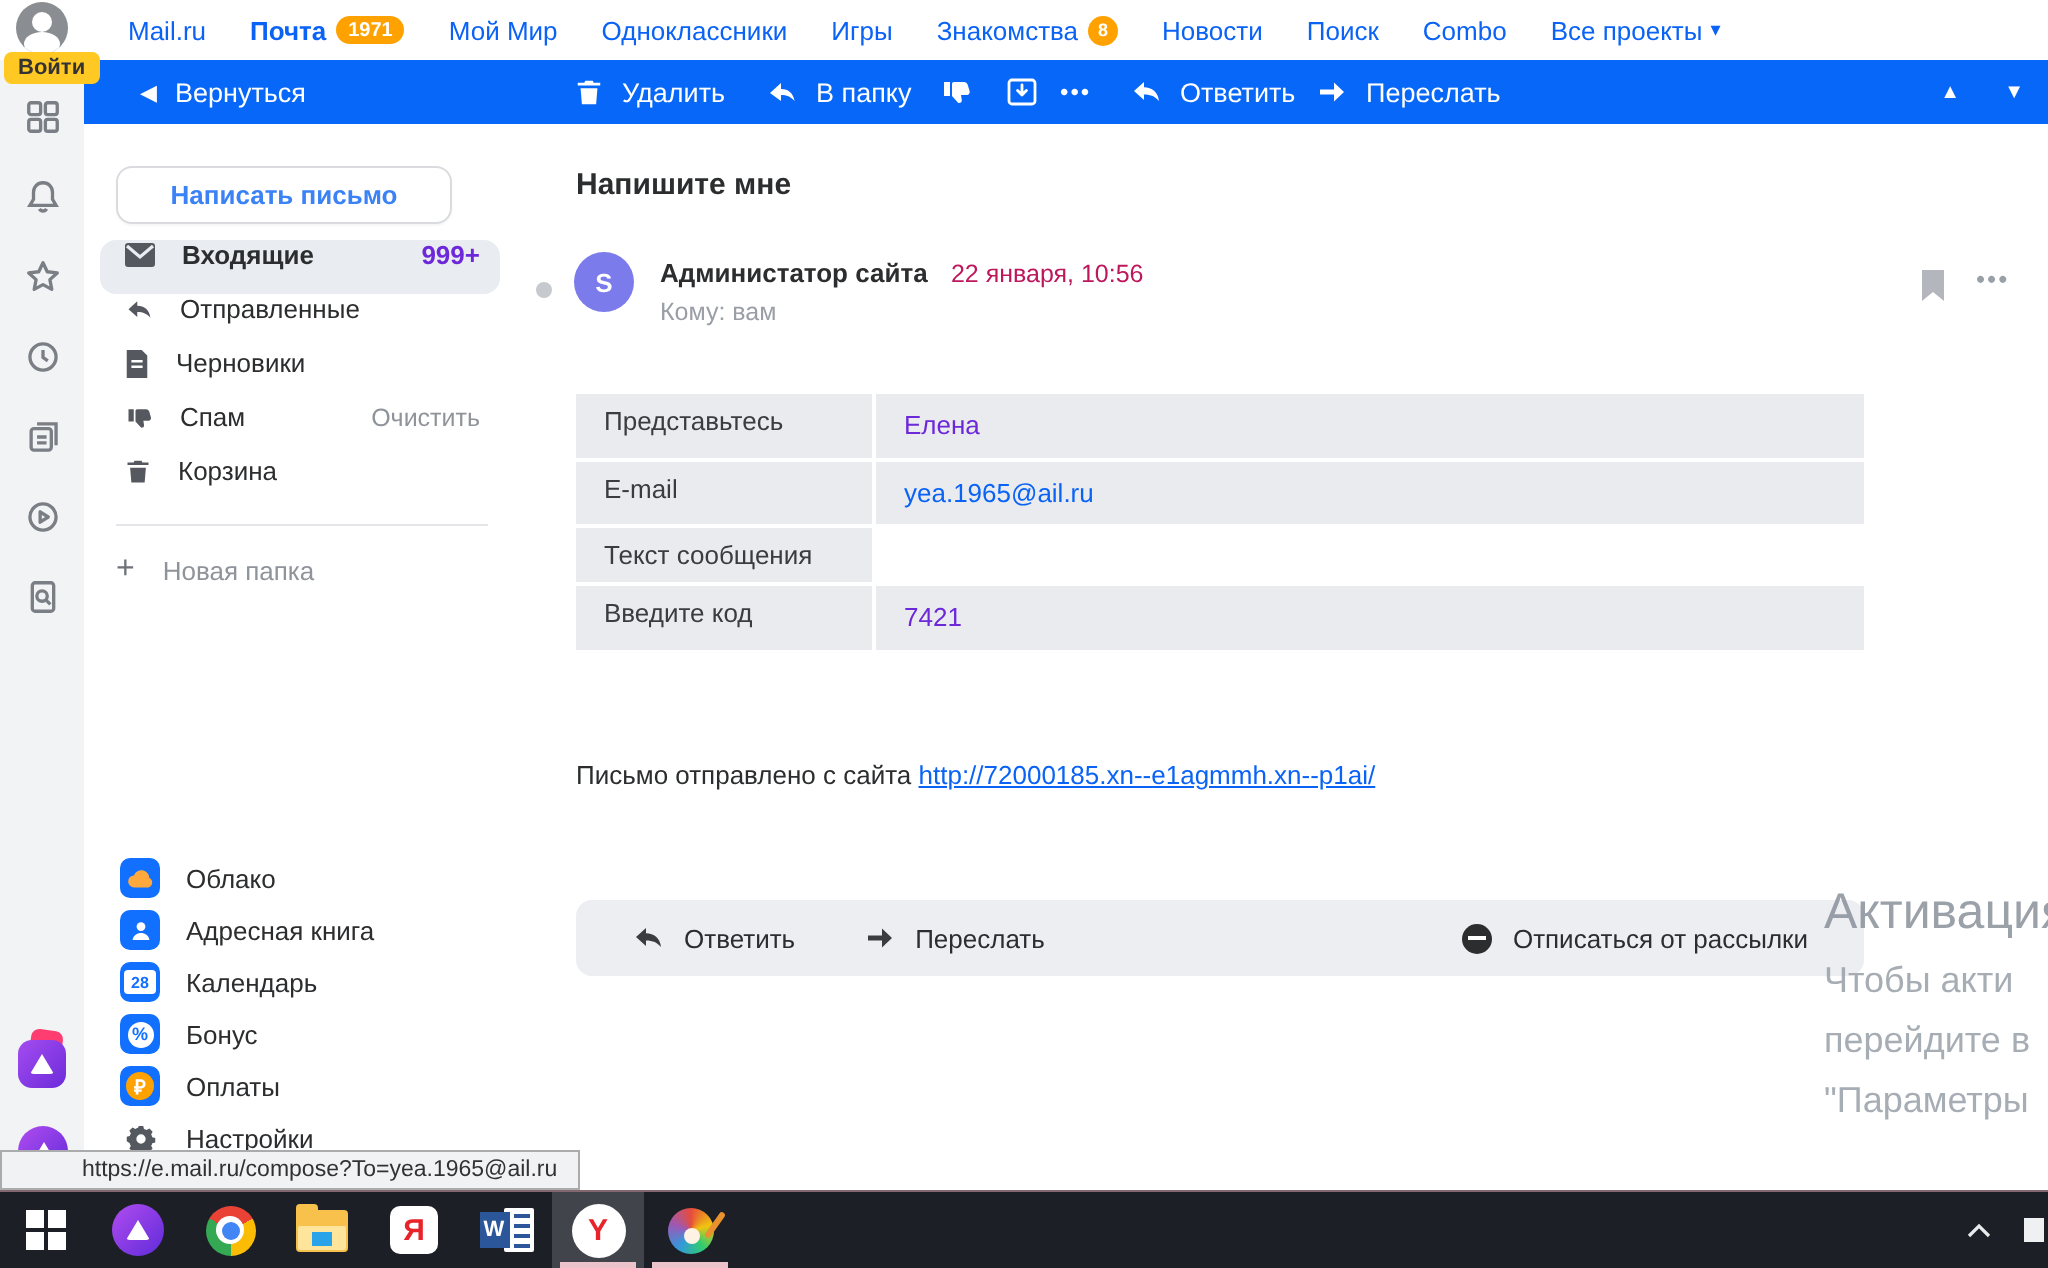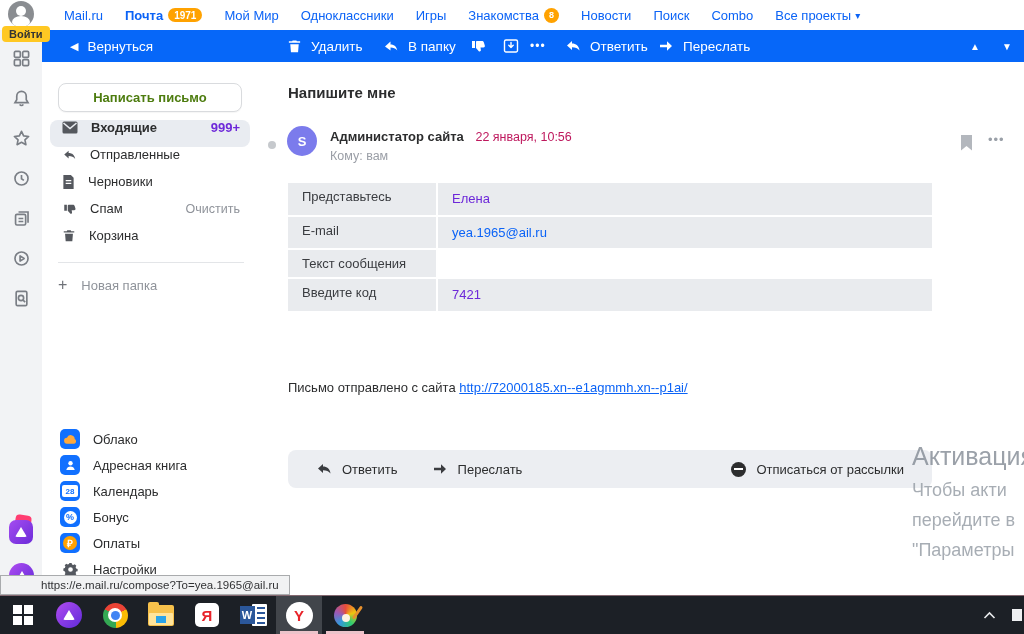--- a/index.html
+++ b/index.html
@@ -31,21 +31,21 @@
   .alice-tri { width:0; height:0; border-left:6px solid transparent; border-right:6px solid transparent; border-bottom:10px solid #fff; border-radius:2px; }
 
   
   .toolbar { position:absolute; top:30px; left:42px; width:982px; height:32px; background:#0667f9; z-index:15; color:#fff; }
   .tb-item { position:absolute; top:0; height:32px; display:flex; align-items:center; gap:9px; font-size:13.5px; cursor:pointer; white-space:nowrap; }
   .tb-item svg { fill:#fff; }
   .tb-glyph { font-size:11px; }
 
   
   .sidebar { position:absolute; top:62px; left:42px; width:218px; height:533px; background:#fff; z-index:5; }
-  .compose-btn { position:absolute; left:16px; top:21px; width:184px; height:29px; background:#fff; border:1px solid #d9dbde; border-radius:8px; font-size:13px; font-weight:700; color:#4d7c0f; display:flex; align-items:center; justify-content:center; cursor:pointer; box-shadow:0 1px 1px rgba(0,0,0,.04); }
+  .compose-btn { position:absolute; left:16px; top:21px; width:168px; height:29px; background:#fff; border:1px solid #d9dbde; border-radius:8px; font-size:13px; font-weight:700; color:#3b82f6; display:flex; align-items:center; justify-content:center; cursor:pointer; box-shadow:0 1px 1px rgba(0,0,0,.04); }
   .folders { position:absolute; top:58px; left:0; width:218px; }
   .folder-row { height:27px; margin:0 10px 0 8px; padding:0 10px 12px 12px; display:flex; align-items:center; gap:13px; font-size:13px; color:#2c2d2e; border-radius:8px; cursor:pointer; }
   .folder-row.selected { background:#e9ecf1; font-weight:700; }
   .folder-row svg { fill:#55585e; flex:0 0 auto; }
   .folder-row .right { margin-left:auto; font-size:13px; }
   .folder-row .count { color:#6d28d9; }
   .folder-row .clear { color:#8f939a; font-size:12.5px; }
   .side-divider { position:absolute; top:200px; left:16px; width:186px; border-top:1px solid #e3e5e8; }
   .new-folder { position:absolute; top:214px; left:16px; display:flex; align-items:center; gap:14px; color:#8f939a; font-size:13px; cursor:pointer; }
   .new-folder .plus { font-size:16px; color:#6f7278; }
@@ -62,21 +62,21 @@
   .subject { position:absolute; left:28px; top:22px; font-size:15px; font-weight:700; color:#2c2d2e; }
   .read-dot { position:absolute; left:8px; top:79px; width:8px; height:8px; border-radius:50%; background:#c6c9cd; }
   .msg-avatar { position:absolute; left:27px; top:64px; width:30px; height:30px; border-radius:50%; background:#7b7bec; color:#fff; font-size:13px; font-weight:700; display:flex; align-items:center; justify-content:center; }
   .sender-line { position:absolute; left:70px; top:67px; font-size:13px; white-space:nowrap; }
   .sender-name { font-weight:700; color:#2c2d2e; }
   .sender-date { color:#be185d; margin-left:8px; font-size:12.5px; }
   .to-line { position:absolute; left:70px; top:87px; font-size:12.5px; color:#9a9ea6; }
   .bookmark { position:absolute; left:700px; top:73px; cursor:pointer; }
   .msg-more { position:absolute; left:728px; top:70px; color:#9aa0a8; font-size:13px; letter-spacing:1px; cursor:pointer; }
 
-  .form { position:absolute; left:28px; top:121px; width:644px; }
+  .form { position:absolute; left:28px; top:135px; width:644px; }
   .form-row { display:flex; gap:2px; margin-bottom:2px; font-size:13px; }
   .form-label { width:148px; background:#e9ebee; color:#3a3c40; padding:6px 8px 6px 14px; flex:0 0 auto; }
   .form-value { flex:1; background:#e9ebee; color:#6d28d9; padding:6px 14px; line-height:1.5; }
   .form-value.link { color:#0b63f6; }
 
   .mail-footer { position:absolute; left:28px; top:318px; font-size:13px; color:#2c2d2e; }
   .mail-footer a { color:#0b63f6; text-decoration:underline; cursor:pointer; }
 
   .action-bar { position:absolute; left:28px; top:388px; width:644px; height:38px; background:#eceef2; border-radius:8px; display:flex; align-items:center; padding:0 28px; z-index:2; }
   .ab-item { display:flex; align-items:center; gap:10px; font-size:13px; color:#2c2d2e; cursor:pointer; position:relative; z-index:4; }

